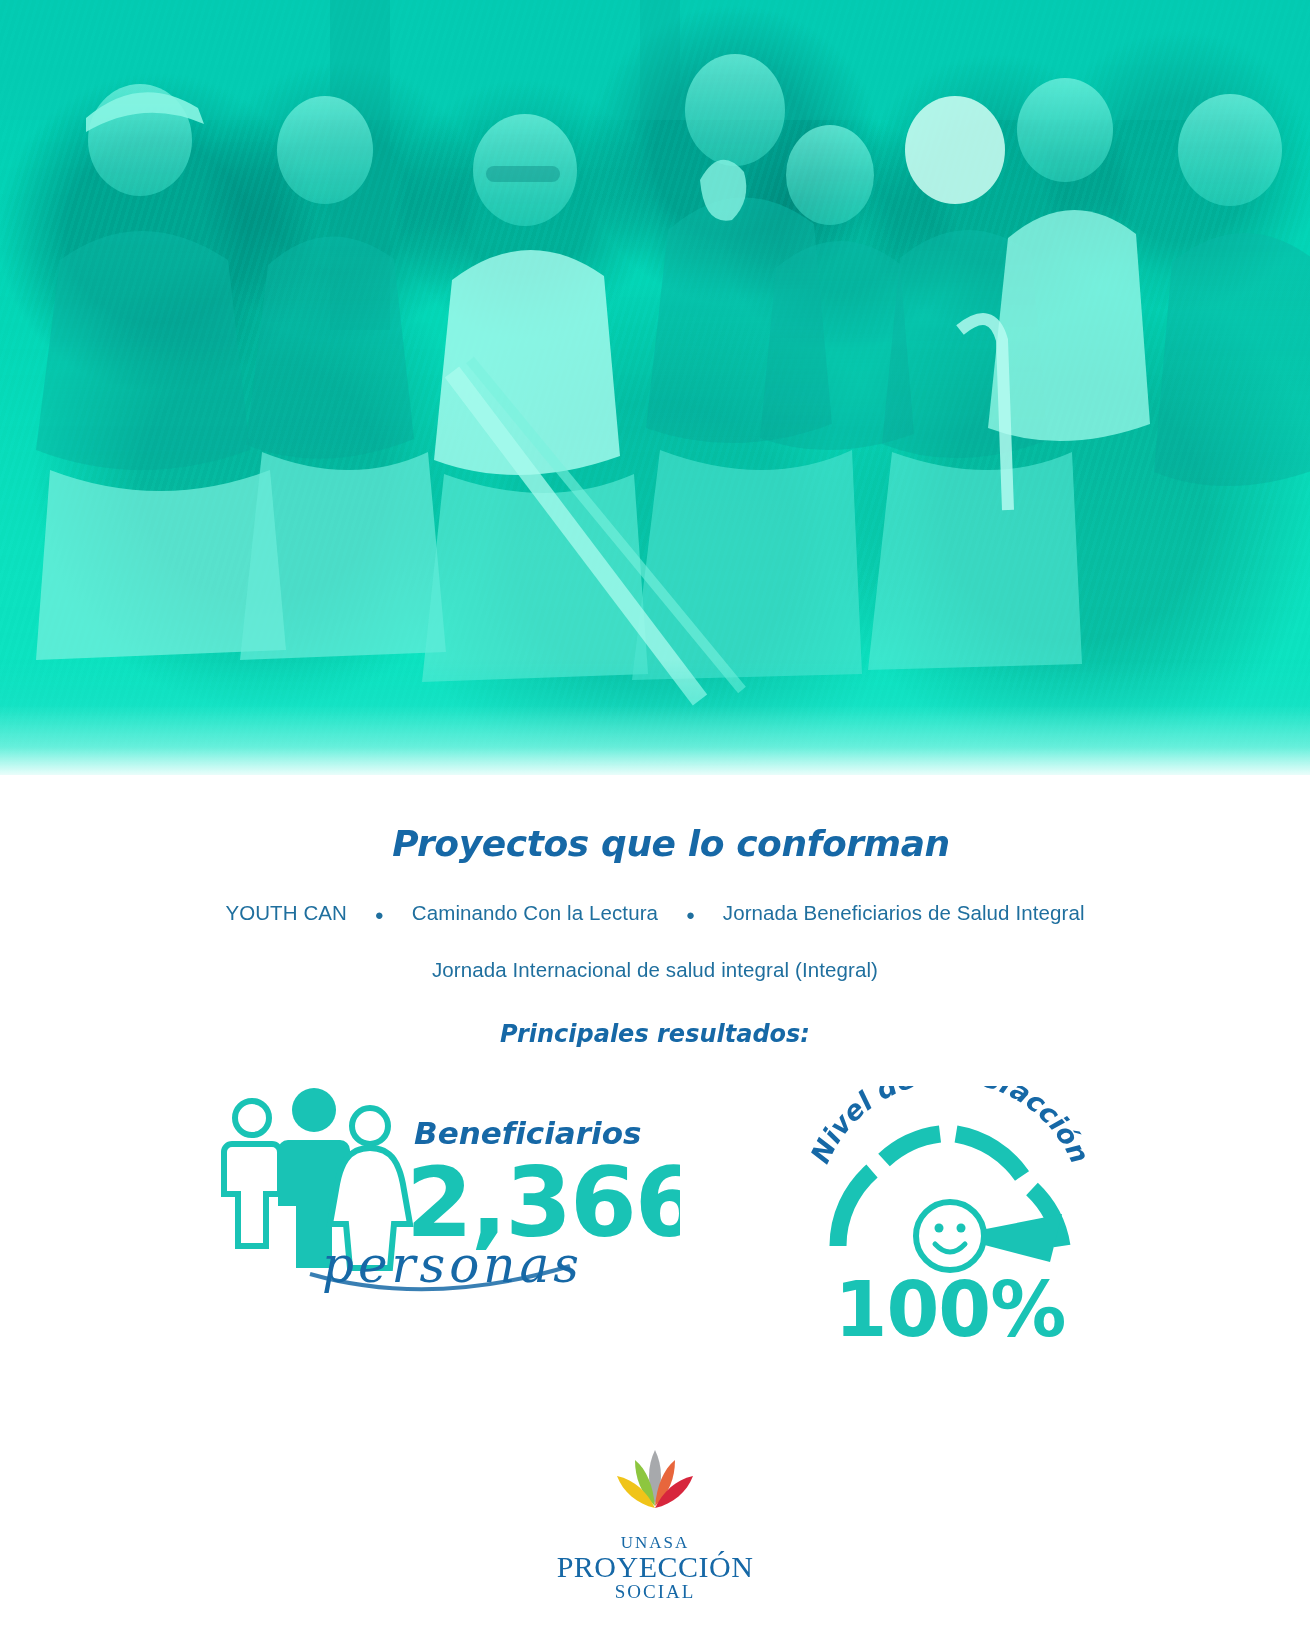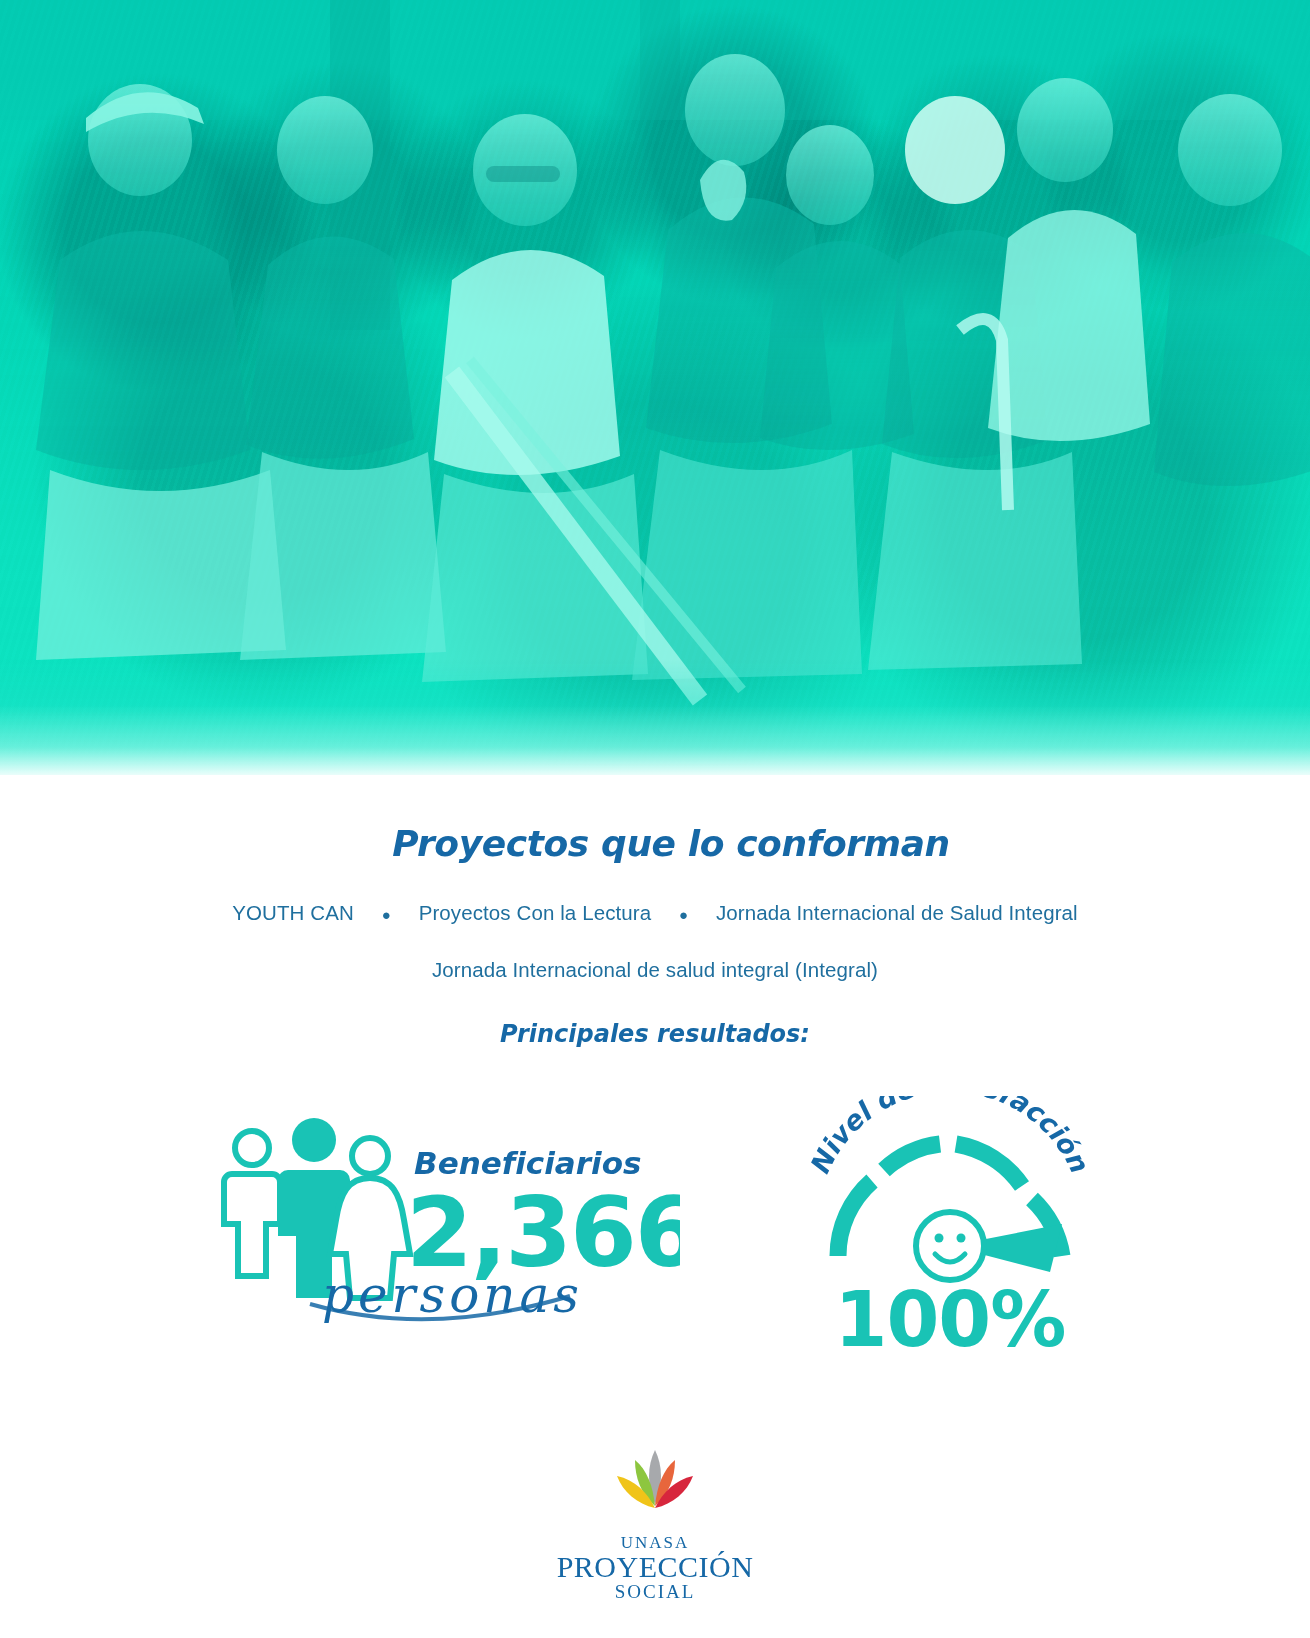--- a/index.html
+++ b/index.html
@@ -104,21 +104,21 @@
     font-style: italic;
     color: #1668a6;
     margin: 34px 0 18px 0;
   }
 
   
   .stats {
     position: relative;
     display: flex;
     justify-content: center;
-    align-items: flex-end;
+    align-items: flex-start;
     gap: 120px;
     margin-top: 38px;
     height: 270px;
   }
   .stat { position: relative; }
 
   
   .stat-benef { width: 470px; height: 240px; }
   .stat-satis { width: 300px; height: 260px; }
 
@@ -216,23 +216,23 @@
   <div class="hero-bottom-fade"></div>
 </div>
 
 <div class="content">
 
   <h1 class="section-title">Proyectos que lo conforman</h1>
 
   <div class="projects-line">
     <span class="item">YOUTH CAN</span>
     <span class="sep">●</span>
-    <span class="item">Proyectos Con la Lectura</span>
+    <span class="item">Caminando Con la Lectura</span>
     <span class="sep">●</span>
-    <span class="item">Jornada Internacional de Salud Integral</span>
+    <span class="item">Jornada Beneficiarios de Salud Integral</span>
   </div>
 
   <div class="projects-line second">
     <span class="item">Jornada Internacional de salud integral (Integral)</span>
   </div>
 
   <h2 class="results-title">Principales resultados:</h2>
 
   <div class="stats">
 

